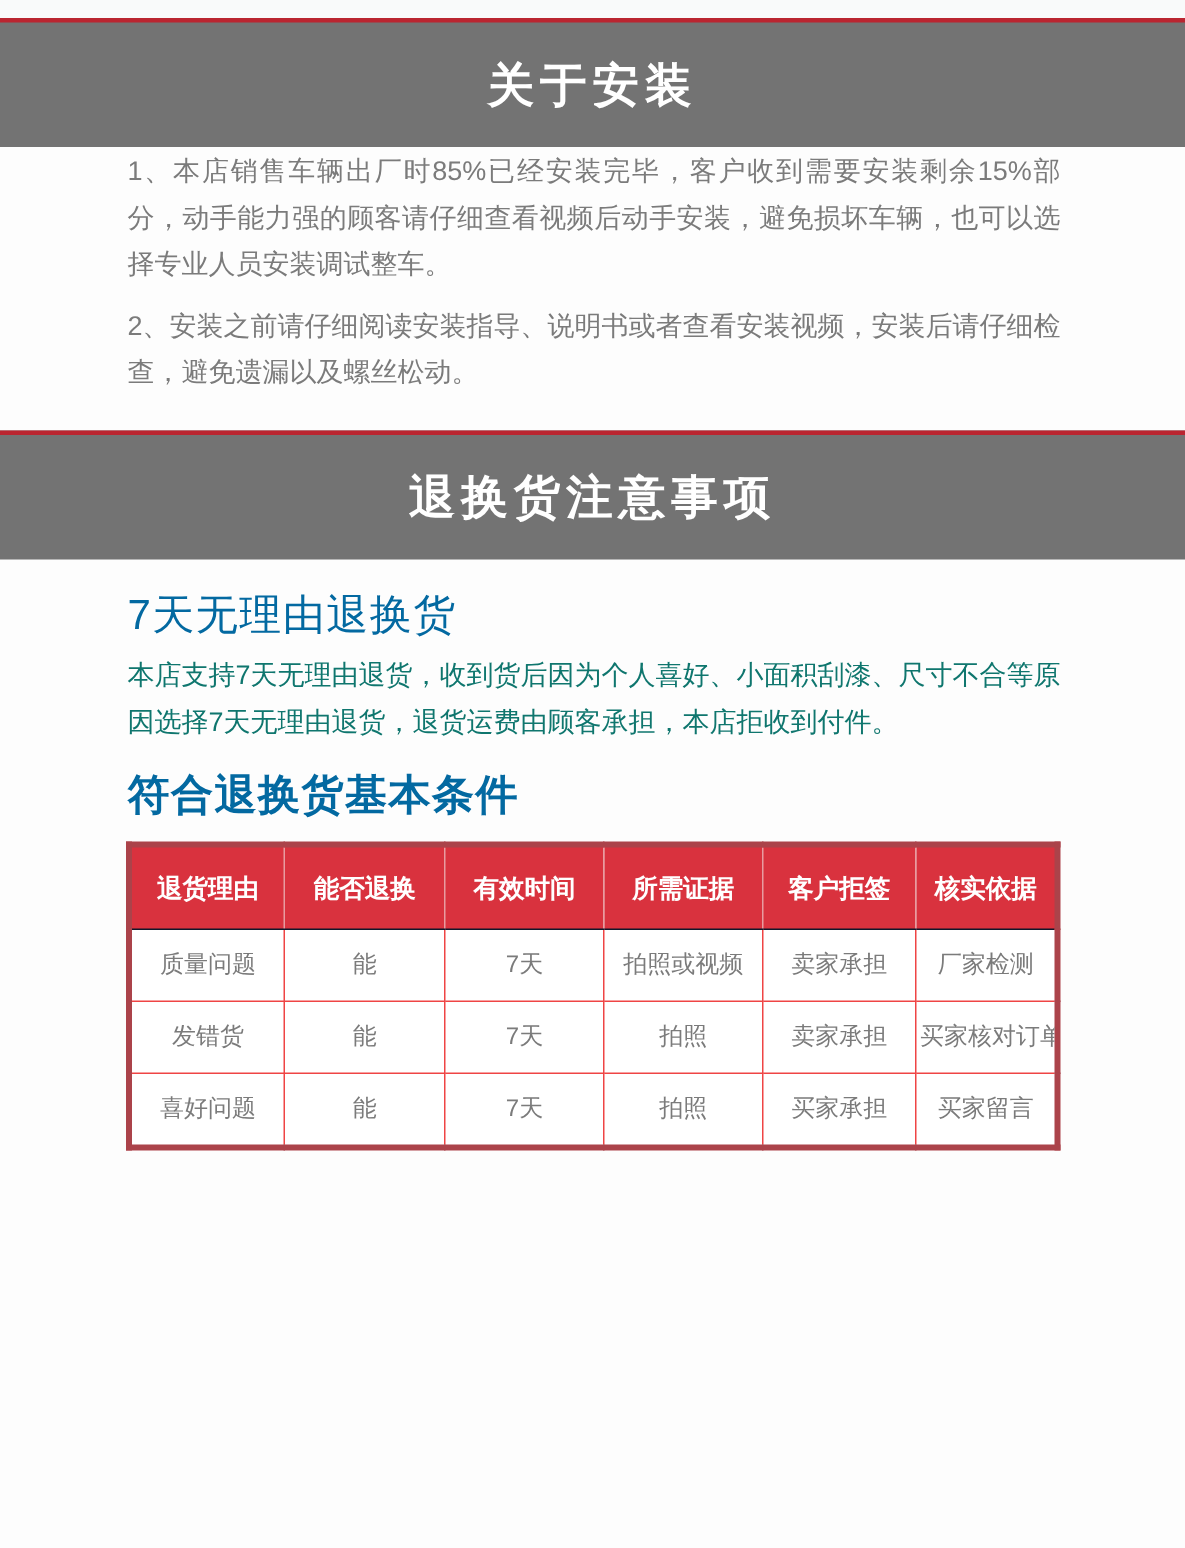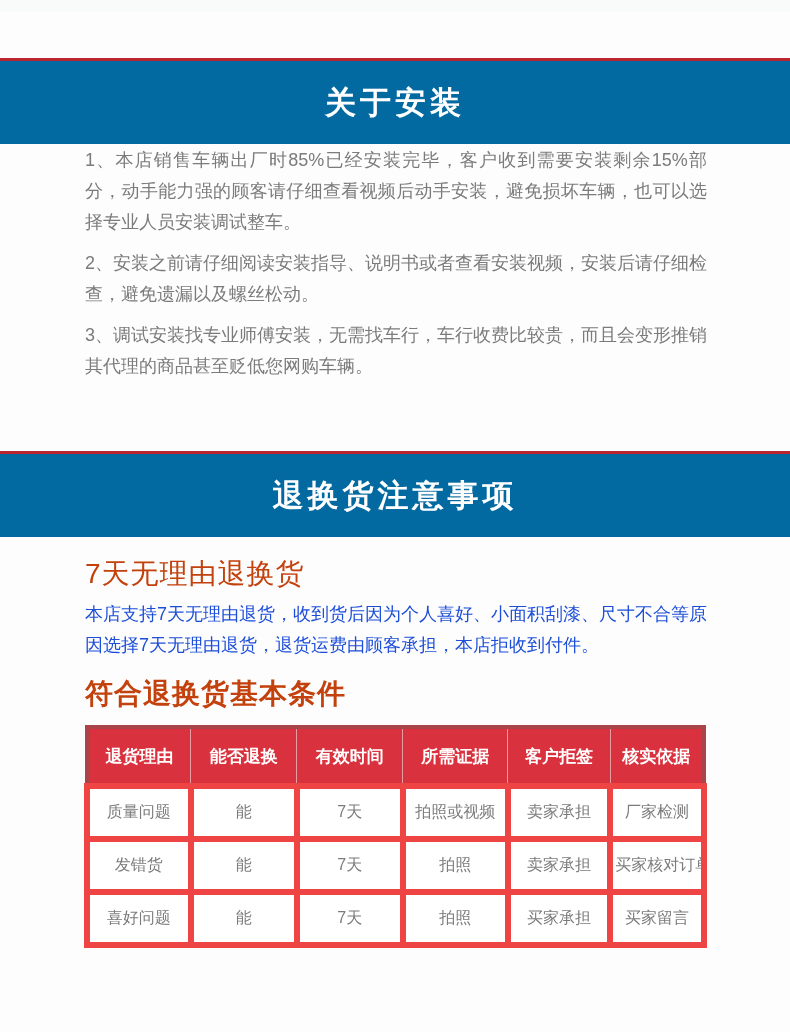--- a/index.html
+++ b/index.html
@@ -6,23 +6,23 @@
   body{
     width:790px;height:1032px;
     background:#fdfdfd;
     font-family:"Liberation Sans", sans-serif;
     overflow:hidden;
     position:relative;
   }
   .top-gap{height:12px;background:#f9fafa;}
   .banner{
     height:83px;
-    background:#0369a1;
+    background:#737373;
     border-top:3px solid #ba2530;
-    display:flex;align-items:center;justify-content:center;margin-top:46px;
+    display:flex;align-items:center;justify-content:center;
   }
   .banner-title{
     color:#ffffff;
     font-size:31px;
     font-weight:bold;
     letter-spacing:4px;
   }
   .content{
     padding:0 83px 0 85px;
   }
@@ -30,29 +30,29 @@
   .note-p{
     margin:0 0 10px 0;
     color:#7b7b7b;
     font-size:18px;
     line-height:31px;
     text-align:justify;
   }
   .gap-before-banner2{height:13px;}
   .section-heading{
     margin:20px 0 8px 0;
-    color:#c2410c;
+    color:#0369a1;
     font-size:28px;
     font-weight:400;
     letter-spacing:1px;
     line-height:34px;
   }
   .policy-text{
     margin:0 0 4px 0;
-    color:#1d4ed8;
+    color:#0f766e;
     font-size:18px;
     line-height:31px;
     text-align:justify;
   }
   .conditions-heading{margin-top:16px;font-weight:bold;}
   .condition-list .note-p{margin-bottom:9px;}
   .returns-table{
     margin:14px 0 0 84px;
     width:623px;
     border-collapse:collapse;
@@ -76,39 +76,38 @@
     border-top:none;
     border-bottom:1px solid #0f172a;
     white-space:nowrap;
     padding:0;
   }
   .returns-table td{
     color:#7b7b7b;
     font-size:16px;
     text-align:center;
     height:47px;
-    border:6px solid #ef4444;
+    border:1px solid #ef4444;
     white-space:nowrap;
     padding:0 2px;
     overflow:hidden;
   }
 </style>
 </head>
 <body>
 
 <div class="top-gap"></div>
 
 <div class="banner">
   <div class="banner-title">关于安装</div>
 </div>
 
 <div class="content install-notes">
     <p class="note-p">1、本店销售车辆出厂时85%已经安装完毕，客户收到需要安装剩余15%部分，动手能力强的顾客请仔细查看视频后动手安装，避免损坏车辆，也可以选择专业人员安装调试整车。</p>
     <p class="note-p">2、安装之前请仔细阅读安装指导、说明书或者查看安装视频，安装后请仔细检查，避免遗漏以及螺丝松动。</p>
-    <p class="note-p">3、调试安装找专业师傅安装，无需找车行，车行收费比较贵，而且会变形推销其代理的商品甚至贬低您网购车辆。</p>
   </div>
 
 <div class="gap-before-banner2"></div>
 
 <div class="banner">
   <div class="banner-title">退换货注意事项</div>
 </div>
 
 <div class="content">
   <h2 class="section-heading">7天无理由退换货</h2>

